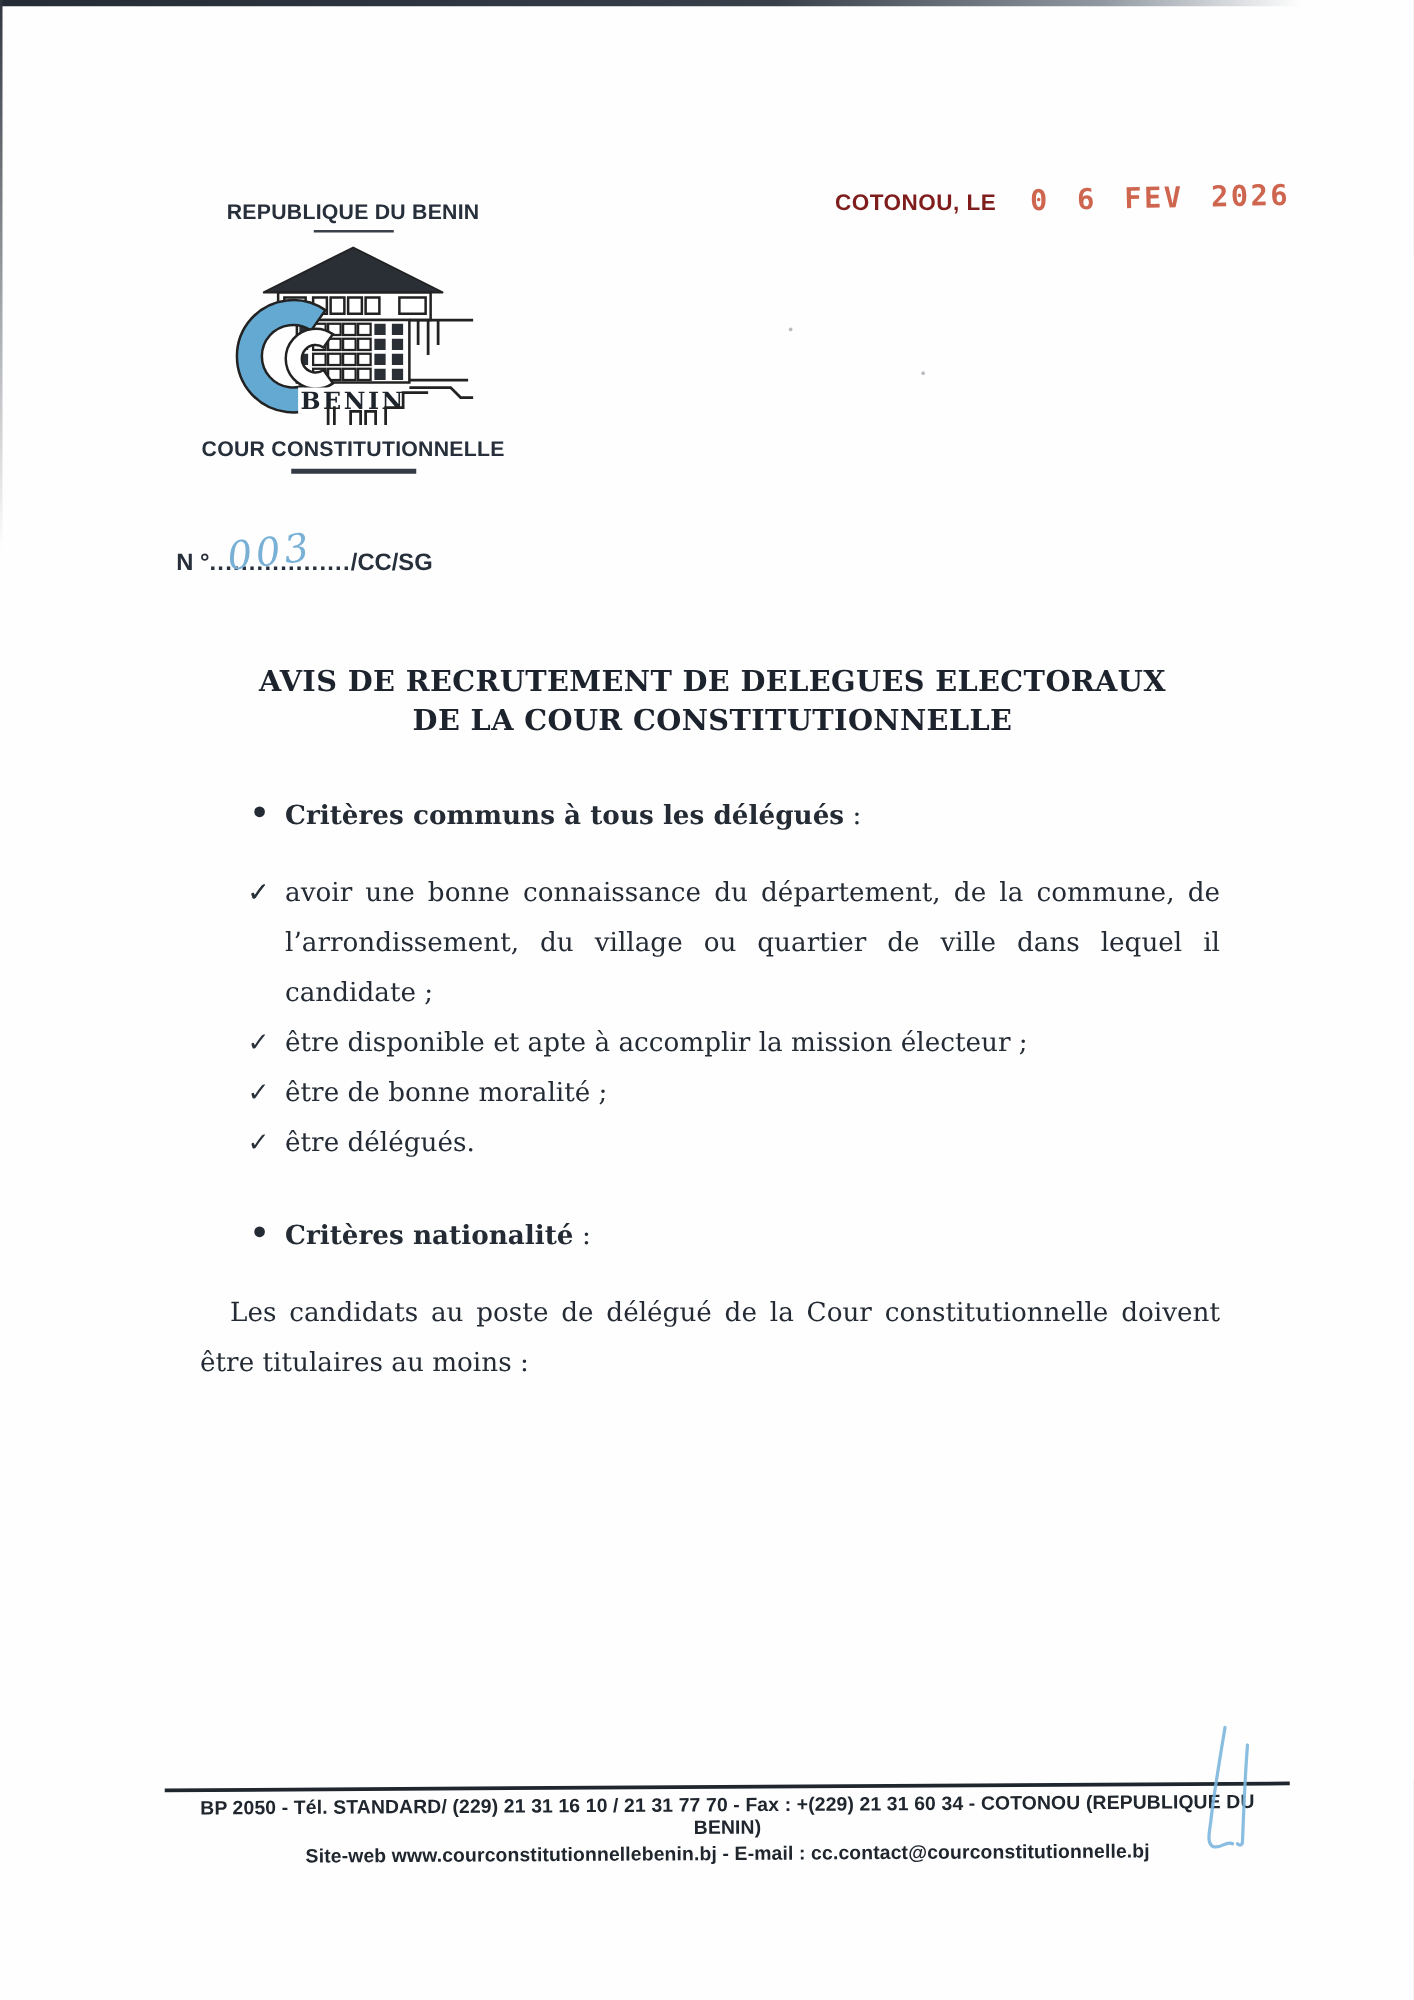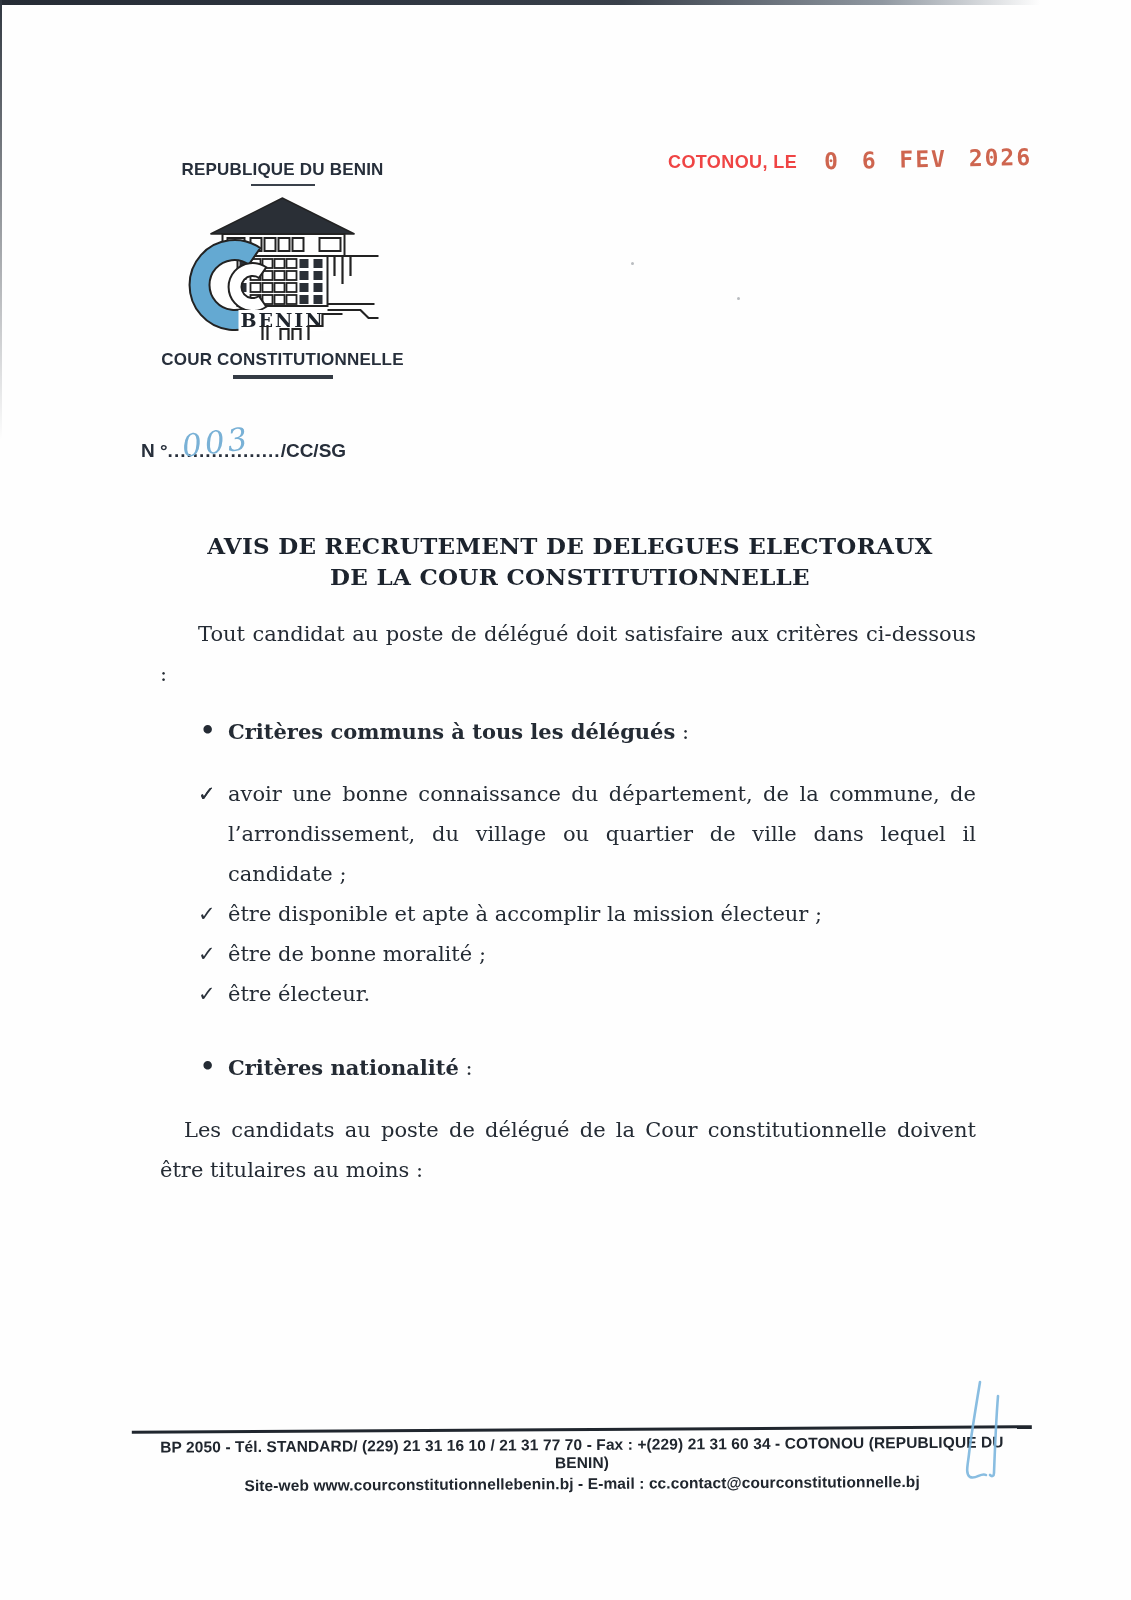--- a/index.html
+++ b/index.html
@@ -19,21 +19,21 @@
   .speck{position:absolute;width:3px;height:3px;border-radius:50%;background:#b9bcc0;}
 
   
   .org-block{position:absolute;left:160px;top:160px;width:245px;text-align:center;}
   .org-name{font-size:17px;font-weight:700;color:#272f3b;letter-spacing:.2px;}
   .org-underline{width:64px;height:2px;background:#3a414b;margin:4px auto 0;}
   .logo-wrap{margin:6px auto 0;width:205px;height:150px;text-align:center;}
   .inst-name{font-size:17px;font-weight:700;color:#272f3b;margin-top:8px;letter-spacing:.2px;}
   .inst-underline{width:100px;height:4px;background:#343b44;margin:5px auto 0;}
 
-  .place-line{position:absolute;left:668px;top:152px;font-size:18px;font-weight:700;color:#ef4444;letter-spacing:.4px;}
+  .place-line{position:absolute;left:668px;top:152px;font-size:18px;font-weight:700;color:#7f1d1d;letter-spacing:.4px;}
   .date-stamp{position:absolute;left:824px;top:146px;font-family:"DejaVu Sans Mono",monospace;
     font-size:23px;font-weight:700;color:#c85138;letter-spacing:2px;word-spacing:6px;
     transform:rotate(-1.2deg);opacity:.88;}
 
   .ref-line{position:absolute;left:141px;top:440px;font-size:19px;font-weight:700;color:#272f3b;}
   .ref-dots{letter-spacing:1px;}
   .ref-handwritten{position:absolute;left:41px;top:-16px;
     font-family:"DejaVu Serif",serif;font-style:italic;font-size:31px;font-weight:400;
     color:#79b1d6;transform:rotate(-7deg);letter-spacing:3px;}
 
@@ -164,32 +164,31 @@
     <span>N °</span><span class="ref-dots">..................</span><span>/CC/SG</span>
     <span class="ref-handwritten">003</span>
   </div>
 
   <div class="doc-title">
     <div>AVIS DE RECRUTEMENT DE DELEGUES ELECTORAUX</div>
     <div>DE LA COUR CONSTITUTIONNELLE</div>
   </div>
 
   <div class="body-text">
-    <p class="p-requirement">Tout candidat au poste de délégué doit satisfaire aux critères ci-dessous :</p>
 
     <div class="crit-heading">
       <span class="bullet">•</span><span>Critères communs à tous les délégués</span><span class="colon"> :</span>
     </div>
 
     <ul class="criteria">
       <li><span class="check">✓</span></li>
       <li><span class="check">✓</span><span>avoir une bonne connaissance du département, de la commune, de l’arrondissement, du village ou quartier de ville dans lequel il candidate ;</span></li>
       <li><span class="check">✓</span><span>être disponible et apte à accomplir la mission électeur ;</span></li>
       <li><span class="check">✓</span><span>être de bonne moralité ;</span></li>
-      <li><span class="check">✓</span><span>être électeur.</span></li>
+      <li><span class="check">✓</span><span>être délégués.</span></li>
     </ul>
 
     <div class="crit-heading" style="margin-top:34px;">
       <span class="bullet">•</span><span>Critères nationalité</span><span class="colon"> :</span>
     </div>
 
     <p class="p-closing">Les candidats au poste de délégué de la Cour constitutionnelle doivent être titulaires au moins :</p>
   </div>
 
   <div class="footer">

